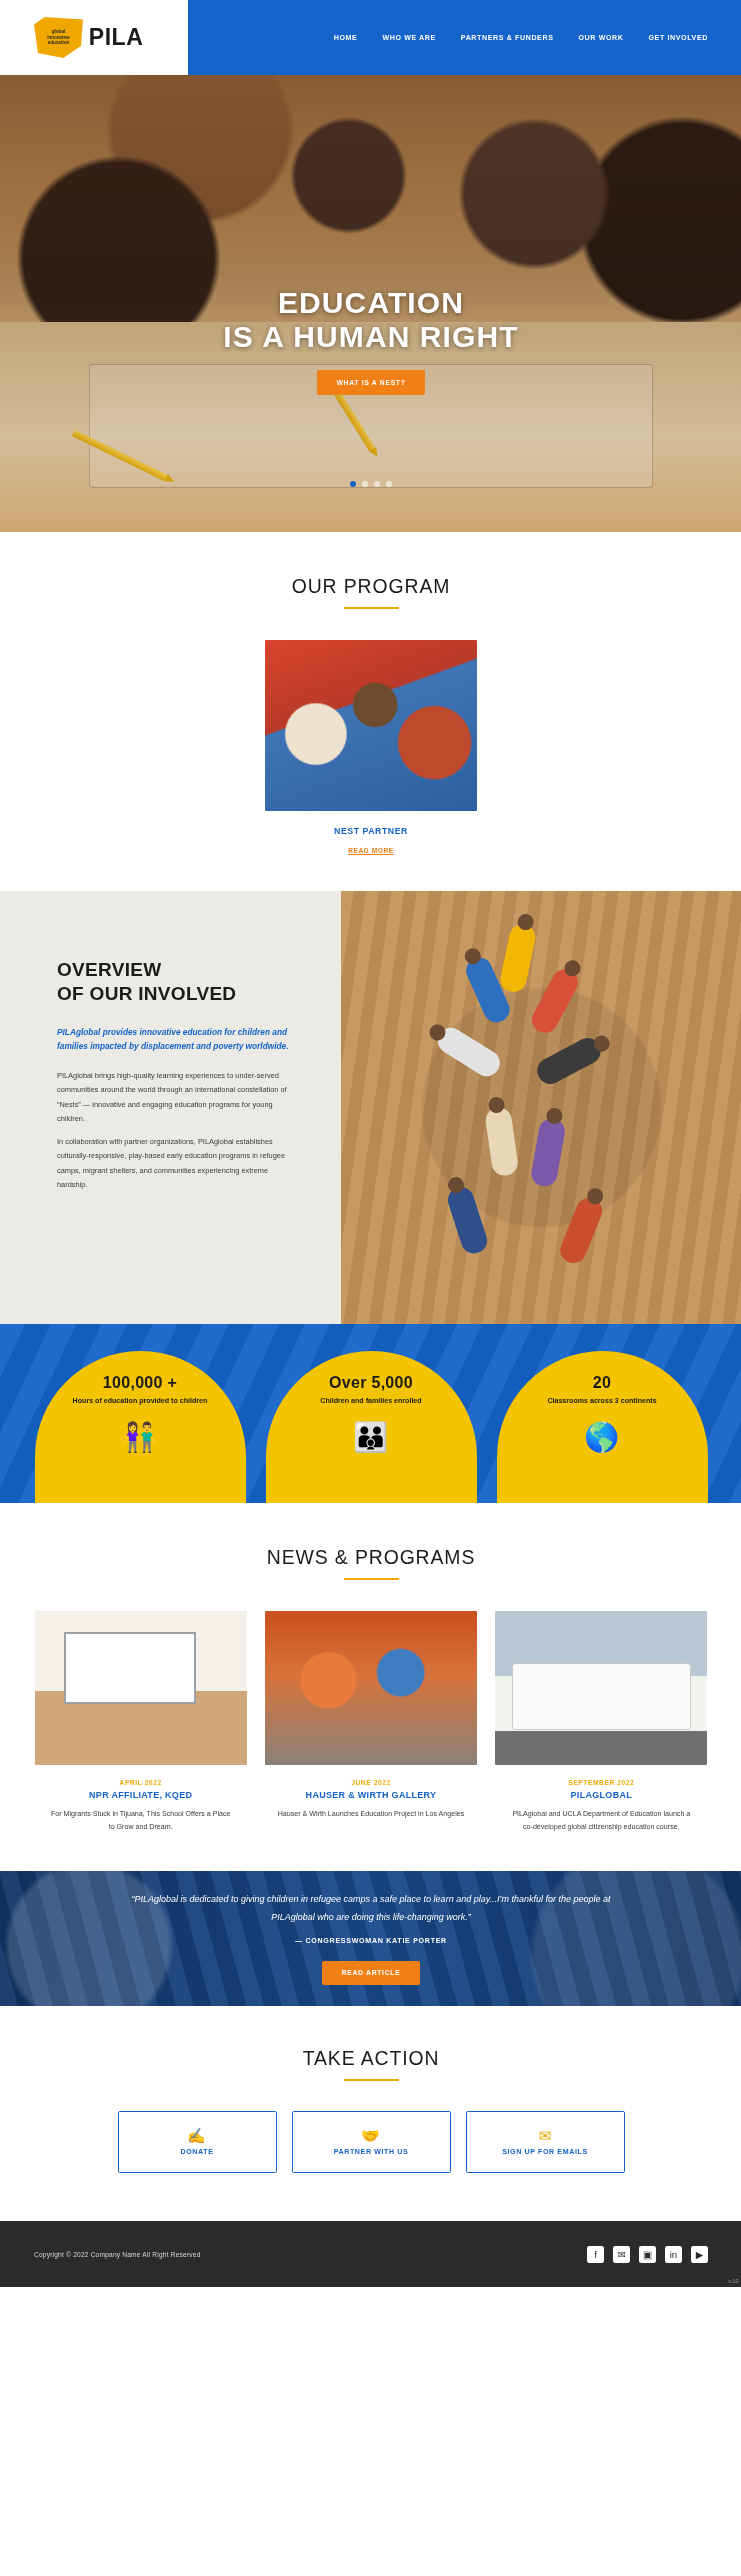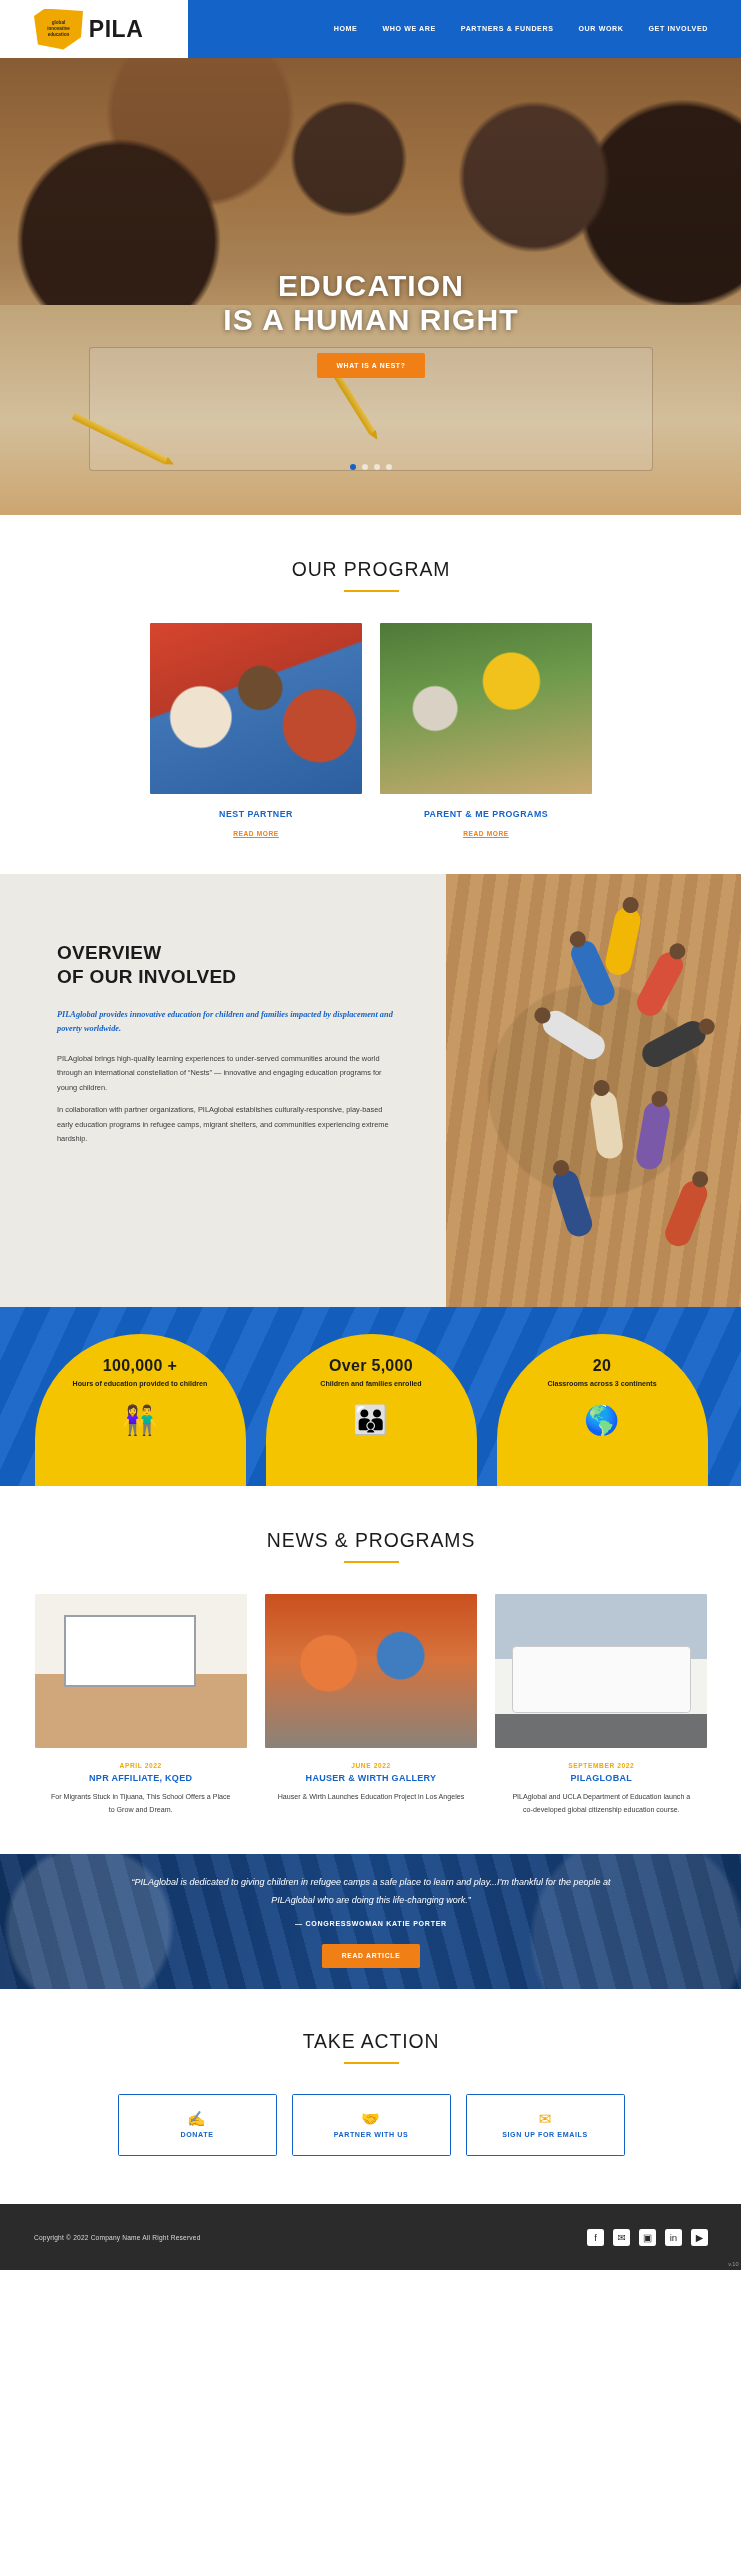--- a/index.html
+++ b/index.html
@@ -6,21 +6,21 @@
   html, body {
     width: 742px;
     font-family: "Liberation Sans", sans-serif;
     background: #ffffff;
     color: #222;
   }
   body { width: 742px; overflow-x: hidden; }
 
   
   .header {
-    height: 58px;
+    height: 75px;
     display: flex;
     align-items: stretch;
     background: #1463c8;
   }
   .logo-box {
     width: 188px;
     background: #ffffff;
     display: flex;
     align-items: center;
     padding-left: 34px;
@@ -215,38 +215,37 @@
     cursor: pointer;
   }
 
   
   .overview {
     display: flex;
     background: #eceae5;
     min-height: 433px;
   }
   .ov-text {
-    width: 446px;
+    width: 341px;
     padding: 67px 49px 0 57px;
   }
   .ov-title {
     font-size: 19px;
     font-weight: bold;
     line-height: 1.26;
     letter-spacing: 0.3px;
     color: #1b1b1b;
   }
   .ov-lead {
     margin-top: 19.4px;
     color: #1463c8;
     font-size: 8.3px;
     font-style: italic;
     line-height: 1.75;
     font-weight: bold;
-    font-family: Liberation Serif, serif;
   }
   .ov-body {
     margin-top: 15px;
     font-size: 7.4px;
     line-height: 1.95;
     color: #3a3a3a;
   }
   .ov-body p + p { margin-top: 8px; }
   .ov-photo {
     flex: 1;
@@ -518,25 +517,20 @@
   <div class="wrap">
     <div class="prog-grid">
 
       <div class="prog-card">
         <div class="prog-img i1"></div>
         <div class="prog-name">NEST PARTNER</div>
         <div class="read-more">READ MORE</div>
       </div>
 
 
-      <div class="prog-card">
-        <div class="prog-img i3"></div>
-        <div class="prog-name">PARENT &amp; ME PROGRAMS</div>
-        <div class="read-more">READ MORE</div>
-      </div>
 
     </div>
   </div>
 </section>
 
 <section class="overview">
   <div class="ov-text">
     <h2 class="ov-title">
       <div>OVERVIEW</div>
       <div>OF OUR INVOLVED</div>

